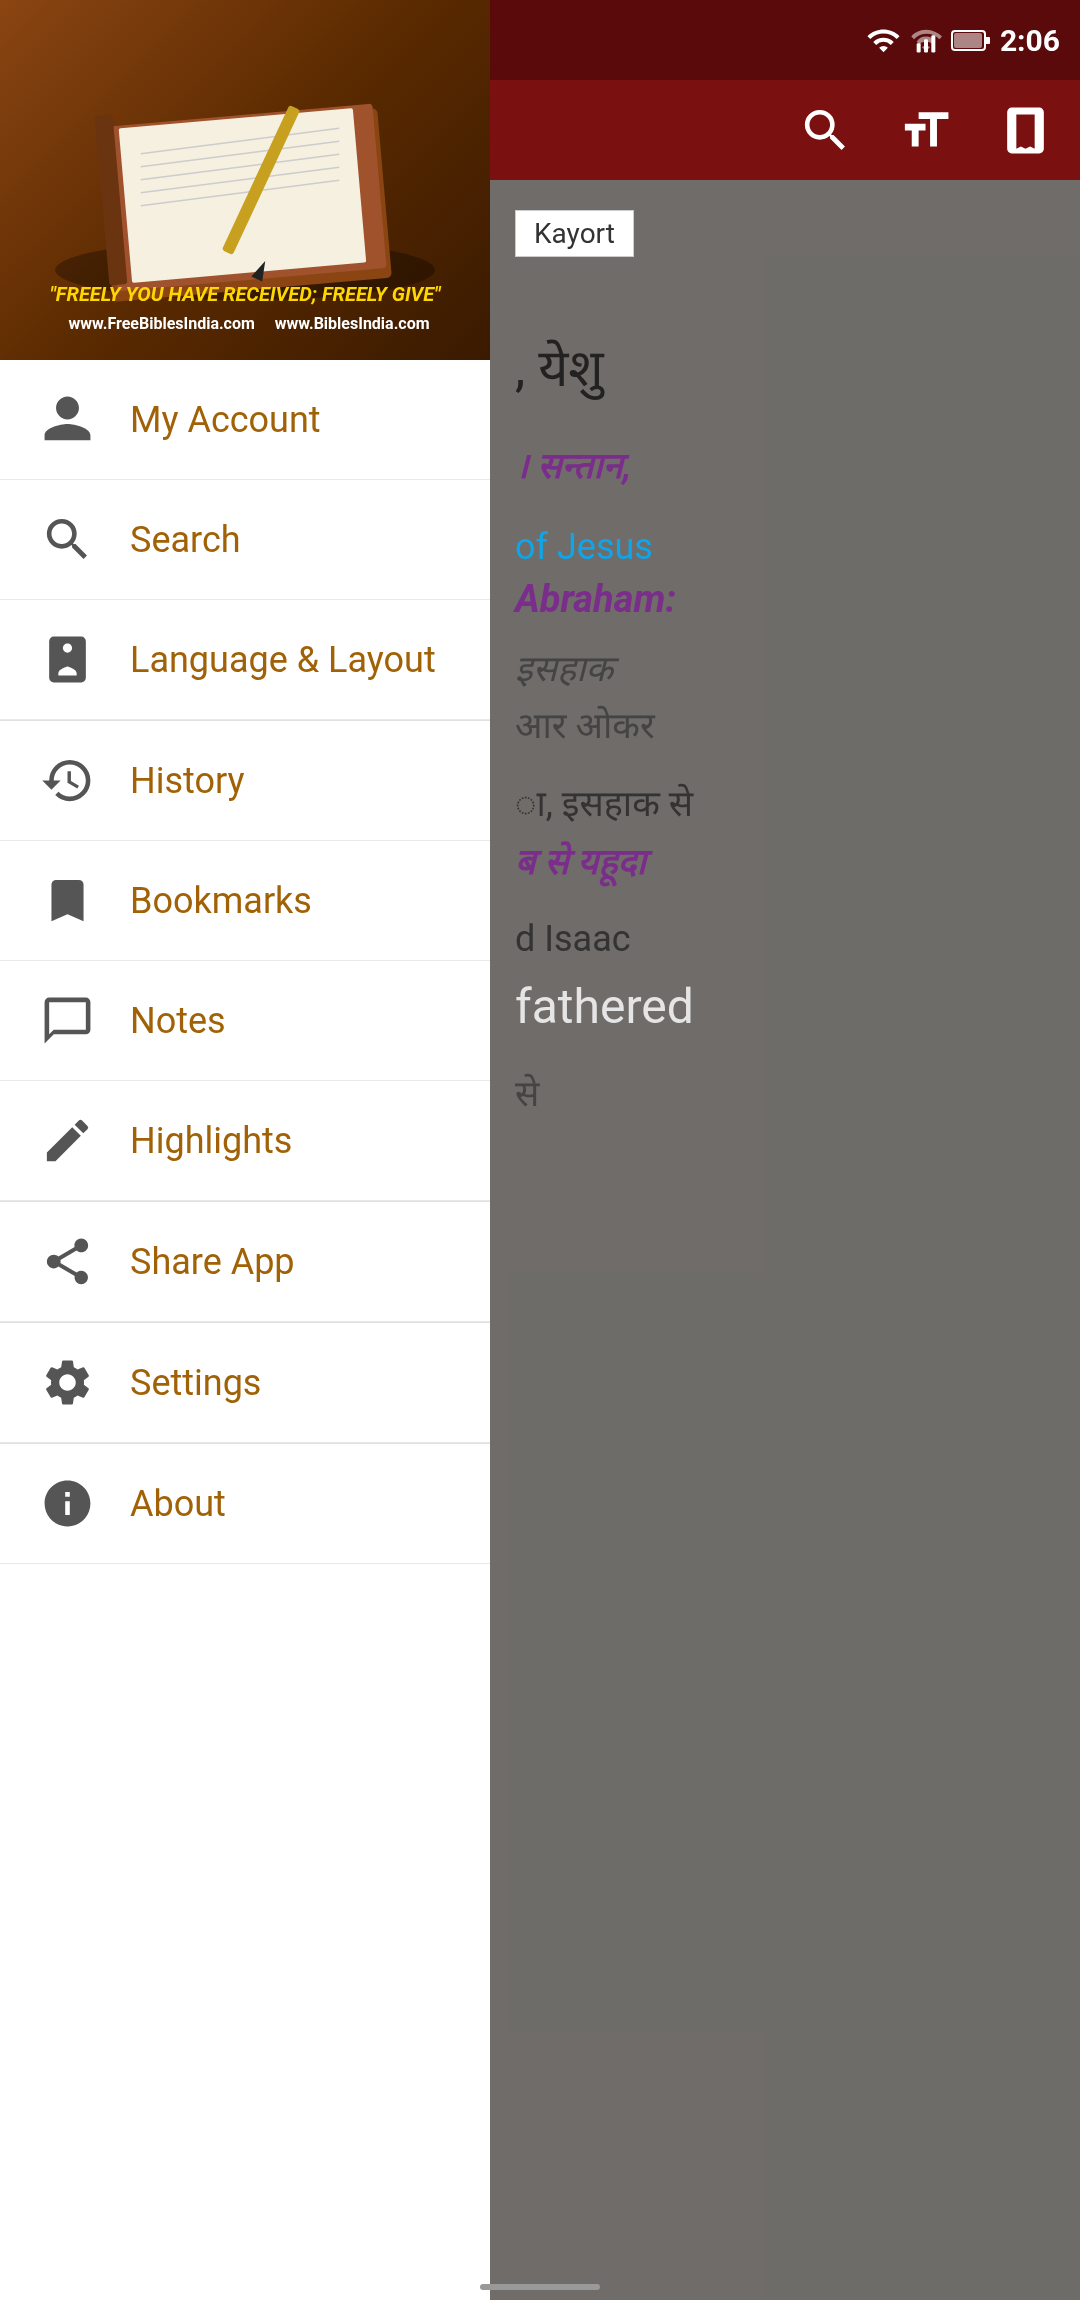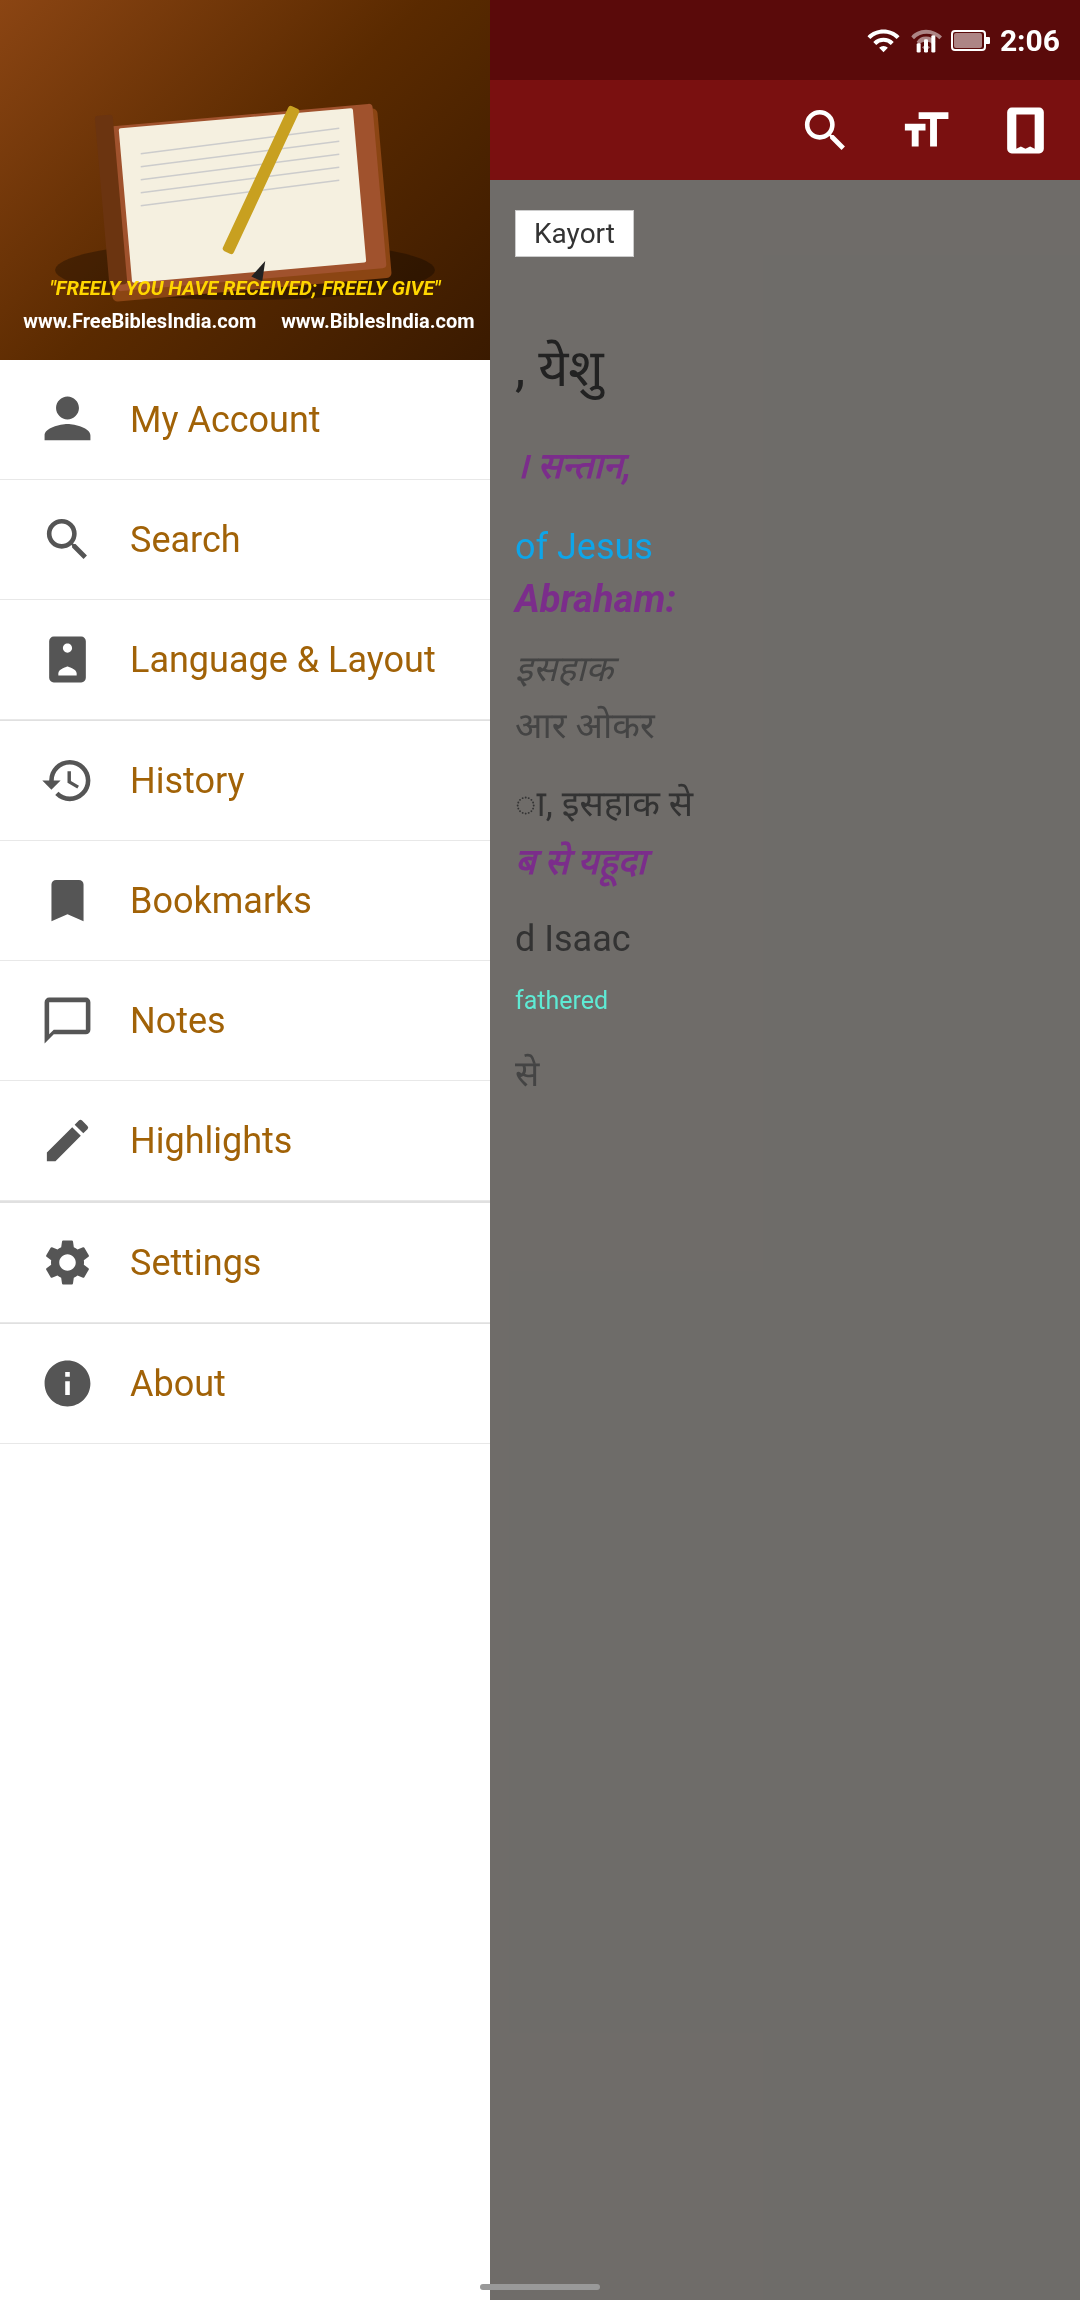--- a/index.html
+++ b/index.html
@@ -265,21 +265,21 @@
     <span style="color:#333; font-size:36px;">ा, इसहाक से</span>
   </div>
   <div class="bible-text-content">
     <span style="color:#7b2d8b; font-size:36px; font-style:italic; font-weight:bold;">ब से यहूदा</span>
   </div>
   <div style="height:20px;"></div>
   <div class="bible-text-content">
     <span style="color:#333; font-size:36px;">d Isaac</span>
   </div>
   <div class="bible-text-content">
-    <span style="color:#5eead4; font-size:25px;">fathered</span>
+    <span style="color:#e5e5e5; font-size:48px;">fathered</span>
   </div>
   <div style="height:20px;"></div>
   <div class="bible-text-content">
     <span style="color:#444; font-size:36px;">से</span>
   </div>
 </div>
 
 <div class="overlay"></div>
 
 <div class="sidebar">
@@ -302,21 +302,21 @@
         <line x1="95" y1="144" x2="295" y2="136" stroke="#ccc" stroke-width="1.5" transform="rotate(-5,195,140)"></line>
         <line x1="95" y1="157" x2="295" y2="149" stroke="#ccc" stroke-width="1.5" transform="rotate(-5,195,153)"></line>
 
         <rect x="210" y="60" width="12" height="160" rx="3" fill="#c8a020" transform="rotate(25, 216, 140)"></rect>
         <polygon points="216,220 210,240 222,240" fill="#222" transform="rotate(25, 216, 230)"></polygon>
 
         <rect x="57" y="75" width="18" height="170" rx="3" fill="#6B3410" transform="rotate(-5,66,160)"></rect>
       </svg>
       <div class="bible-img-text">
         <div style="color:#ffd700; font-size:20px; font-style:italic; padding: 0 10px;">"FREELY YOU HAVE RECEIVED; FREELY GIVE"</div>
-        <div style="color:#fff; font-size:20px; margin-top:5px;padding-left:8px;">
+        <div style="color:#fff; font-size:16px; margin-top:5px;padding-left:8px;">
           <span>www.FreeBiblesIndia.com</span>
           &nbsp;&nbsp;&nbsp;
           <span>www.BiblesIndia.com</span>
         </div>
       </div>
     </div>
   </div>
 
   <div class="menu-list">
 
@@ -380,20 +380,28 @@
       <div class="menu-item-icon">
         <svg viewBox="0 0 24 24">
           <path d="M3 17.25V21h3.75L17.81 9.94l-3.75-3.75L3 17.25zM20.71 7.04a1 1 0 0 0 0-1.41l-2.34-2.34a1 1 0 0 0-1.41 0l-1.83 1.83 3.75 3.75 1.83-1.83z"></path>
         </svg>
       </div>
       <span class="menu-item-label">Highlights</span>
     </div>
 
     <div class="menu-divider"></div>
 
+    <div class="menu-item">
+      <div class="menu-item-icon">
+        <svg viewBox="0 0 24 24">
+          <path d="M18 16.08c-.76 0-1.44.3-1.96.77L8.91 12.7c.05-.23.09-.46.09-.7s-.04-.47-.09-.7l7.05-4.11c.54.5 1.25.81 2.04.81 1.66 0 3-1.34 3-3s-1.34-3-3-3-3 1.34-3 3c0 .24.04.47.09.7L8.04 9.81C7.5 9.31 6.79 9 6 9c-1.66 0-3 1.34-3 3s1.34 3 3 3c.79 0 1.5-.31 2.04-.81l7.12 4.16c-.05.21-.08.43-.08.65 0 1.61 1.31 2.92 2.92 2.92 1.61 0 2.92-1.31 2.92-2.92s-1.31-2.92-2.92-2.92z"></path>
+        </svg>
+      </div>
+      <span class="menu-item-label">Share App</span>
+    </div>
 
     <div class="menu-divider"></div>
 
     <div class="menu-item">
       <div class="menu-item-icon">
         <svg viewBox="0 0 24 24">
           <path d="M19.14 12.94c.04-.3.06-.61.06-.94s-.02-.64-.07-.94l2.03-1.58a.49.49 0 0 0 .12-.61l-1.92-3.32a.49.49 0 0 0-.59-.22l-2.39.96c-.5-.38-1.03-.7-1.62-.94l-.36-2.54a.484.484 0 0 0-.48-.41h-3.84c-.24 0-.43.17-.47.41l-.36 2.54c-.59.24-1.13.57-1.62.94l-2.39-.96c-.22-.08-.47 0-.59.22L2.74 8.87a.485.485 0 0 0 .12.61l2.03 1.58c-.05.3-.09.63-.09.94s.02.64.07.94l-2.03 1.58a.49.49 0 0 0-.12.61l1.92 3.32c.12.22.37.29.59.22l2.39-.96c.5.38 1.03.7 1.62.94l.36 2.54c.05.24.24.41.48.41h3.84c.24 0 .44-.17.47-.41l.36-2.54c.59-.24 1.13-.56 1.62-.94l2.39.96c.22.08.47 0 .59-.22l1.92-3.32a.49.49 0 0 0-.12-.61l-2.01-1.58zM12 15.6c-1.98 0-3.6-1.62-3.6-3.6s1.62-3.6 3.6-3.6 3.6 1.62 3.6 3.6-1.62 3.6-3.6 3.6z"></path>
         </svg>
       </div>
       <span class="menu-item-label">Settings</span>

